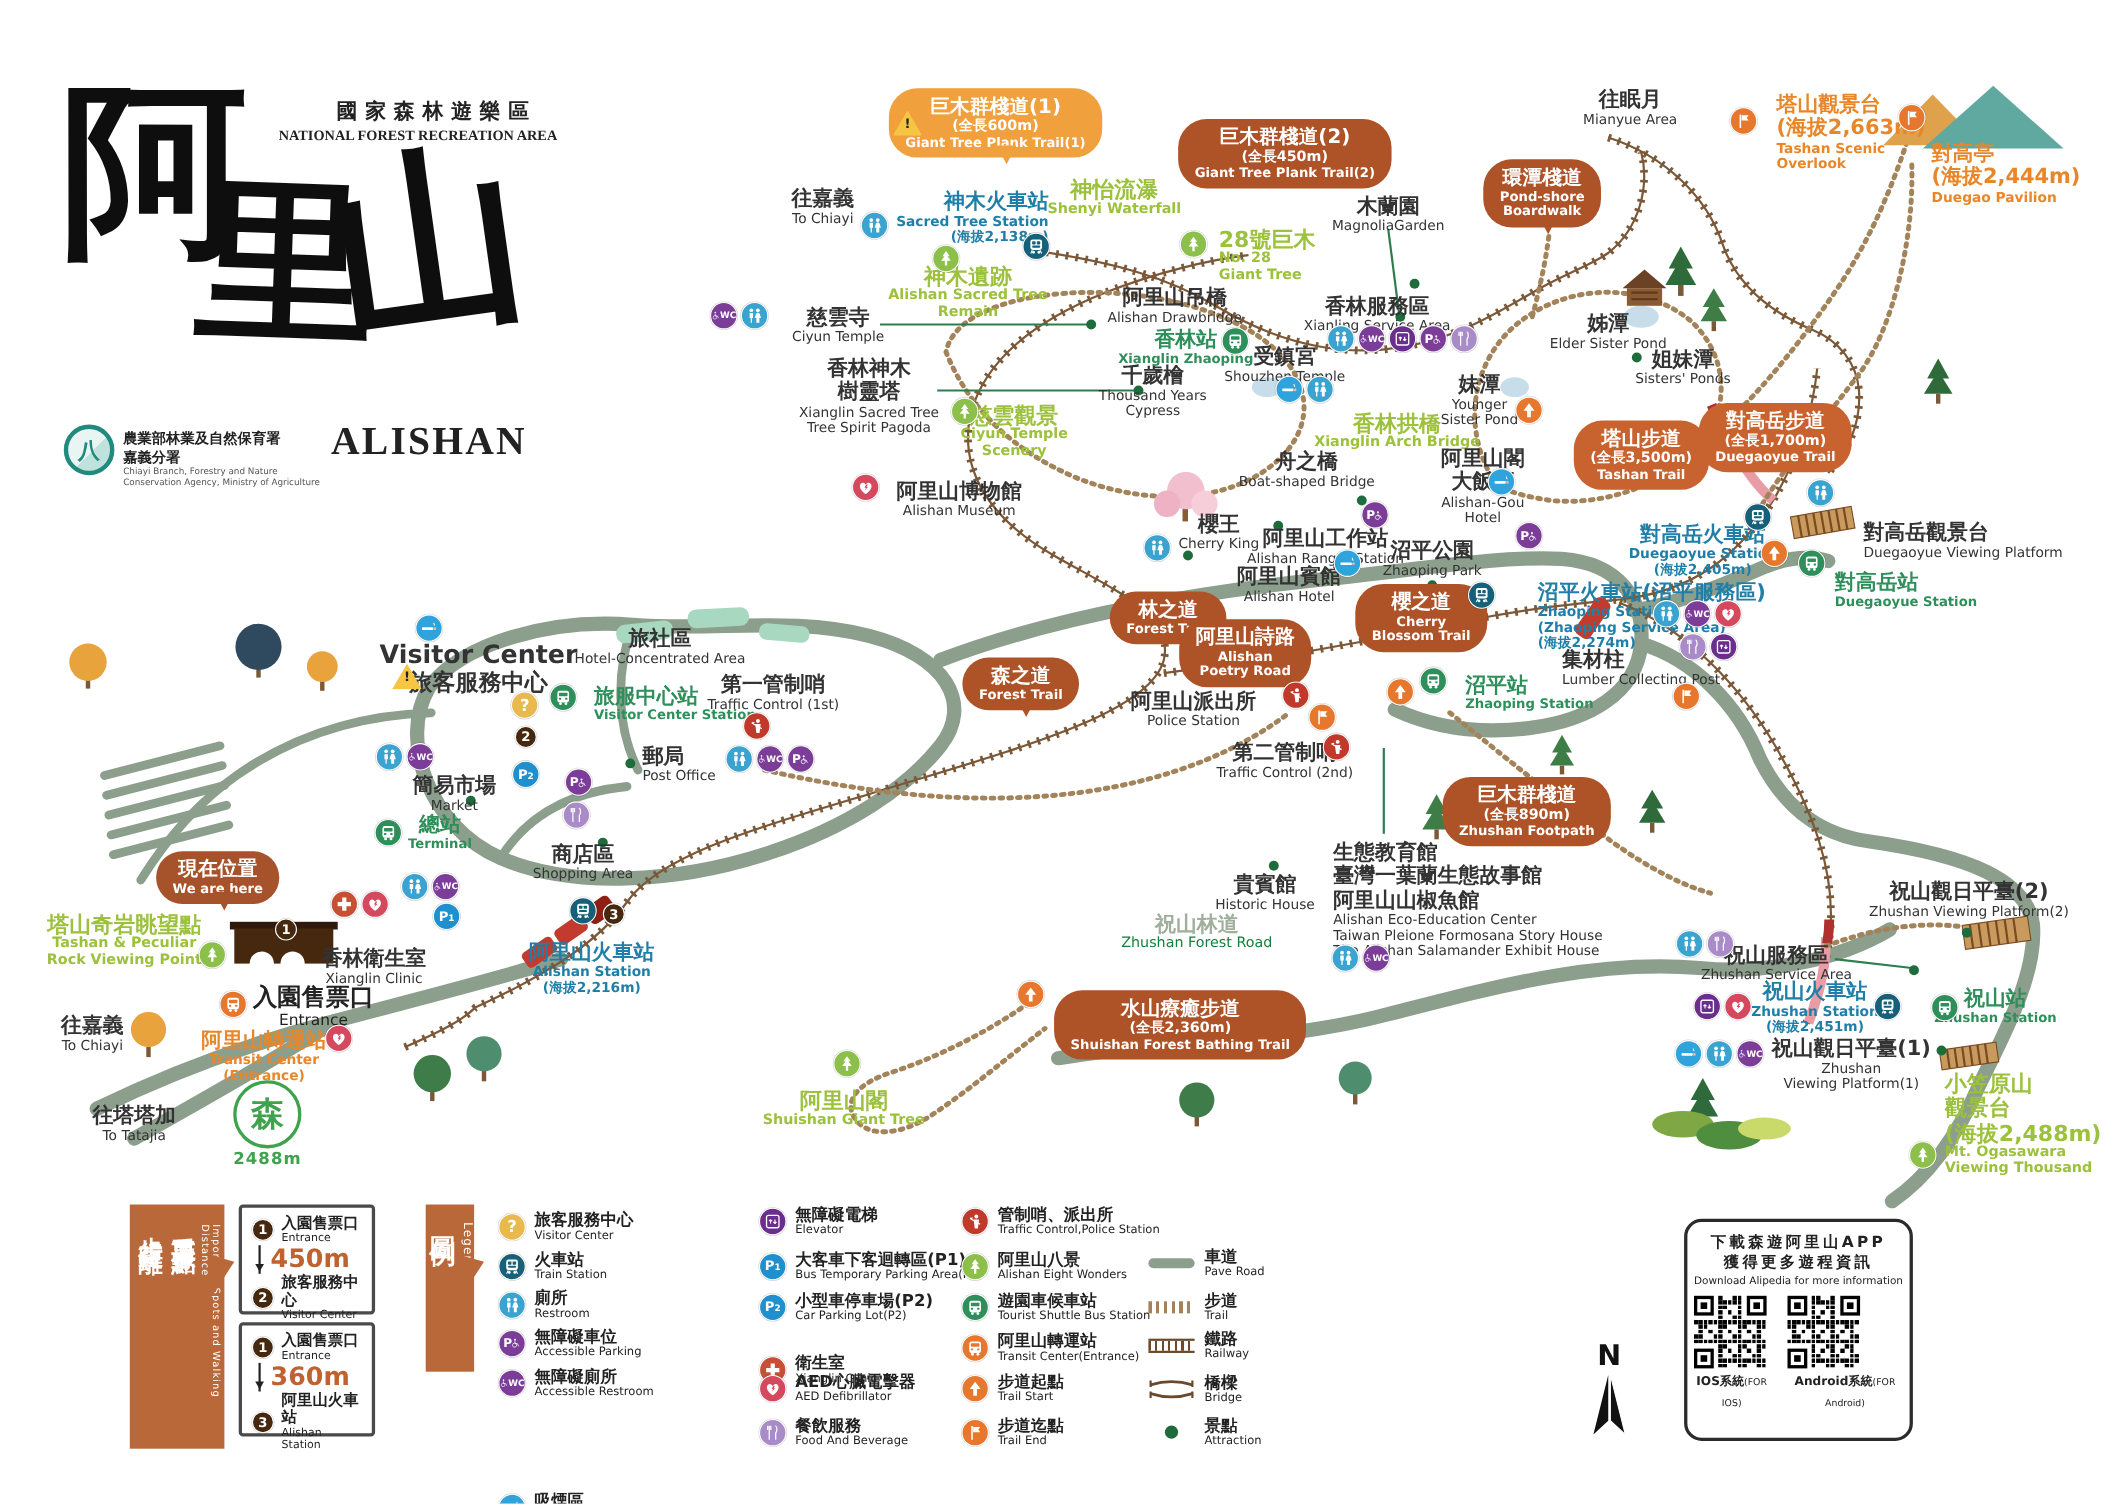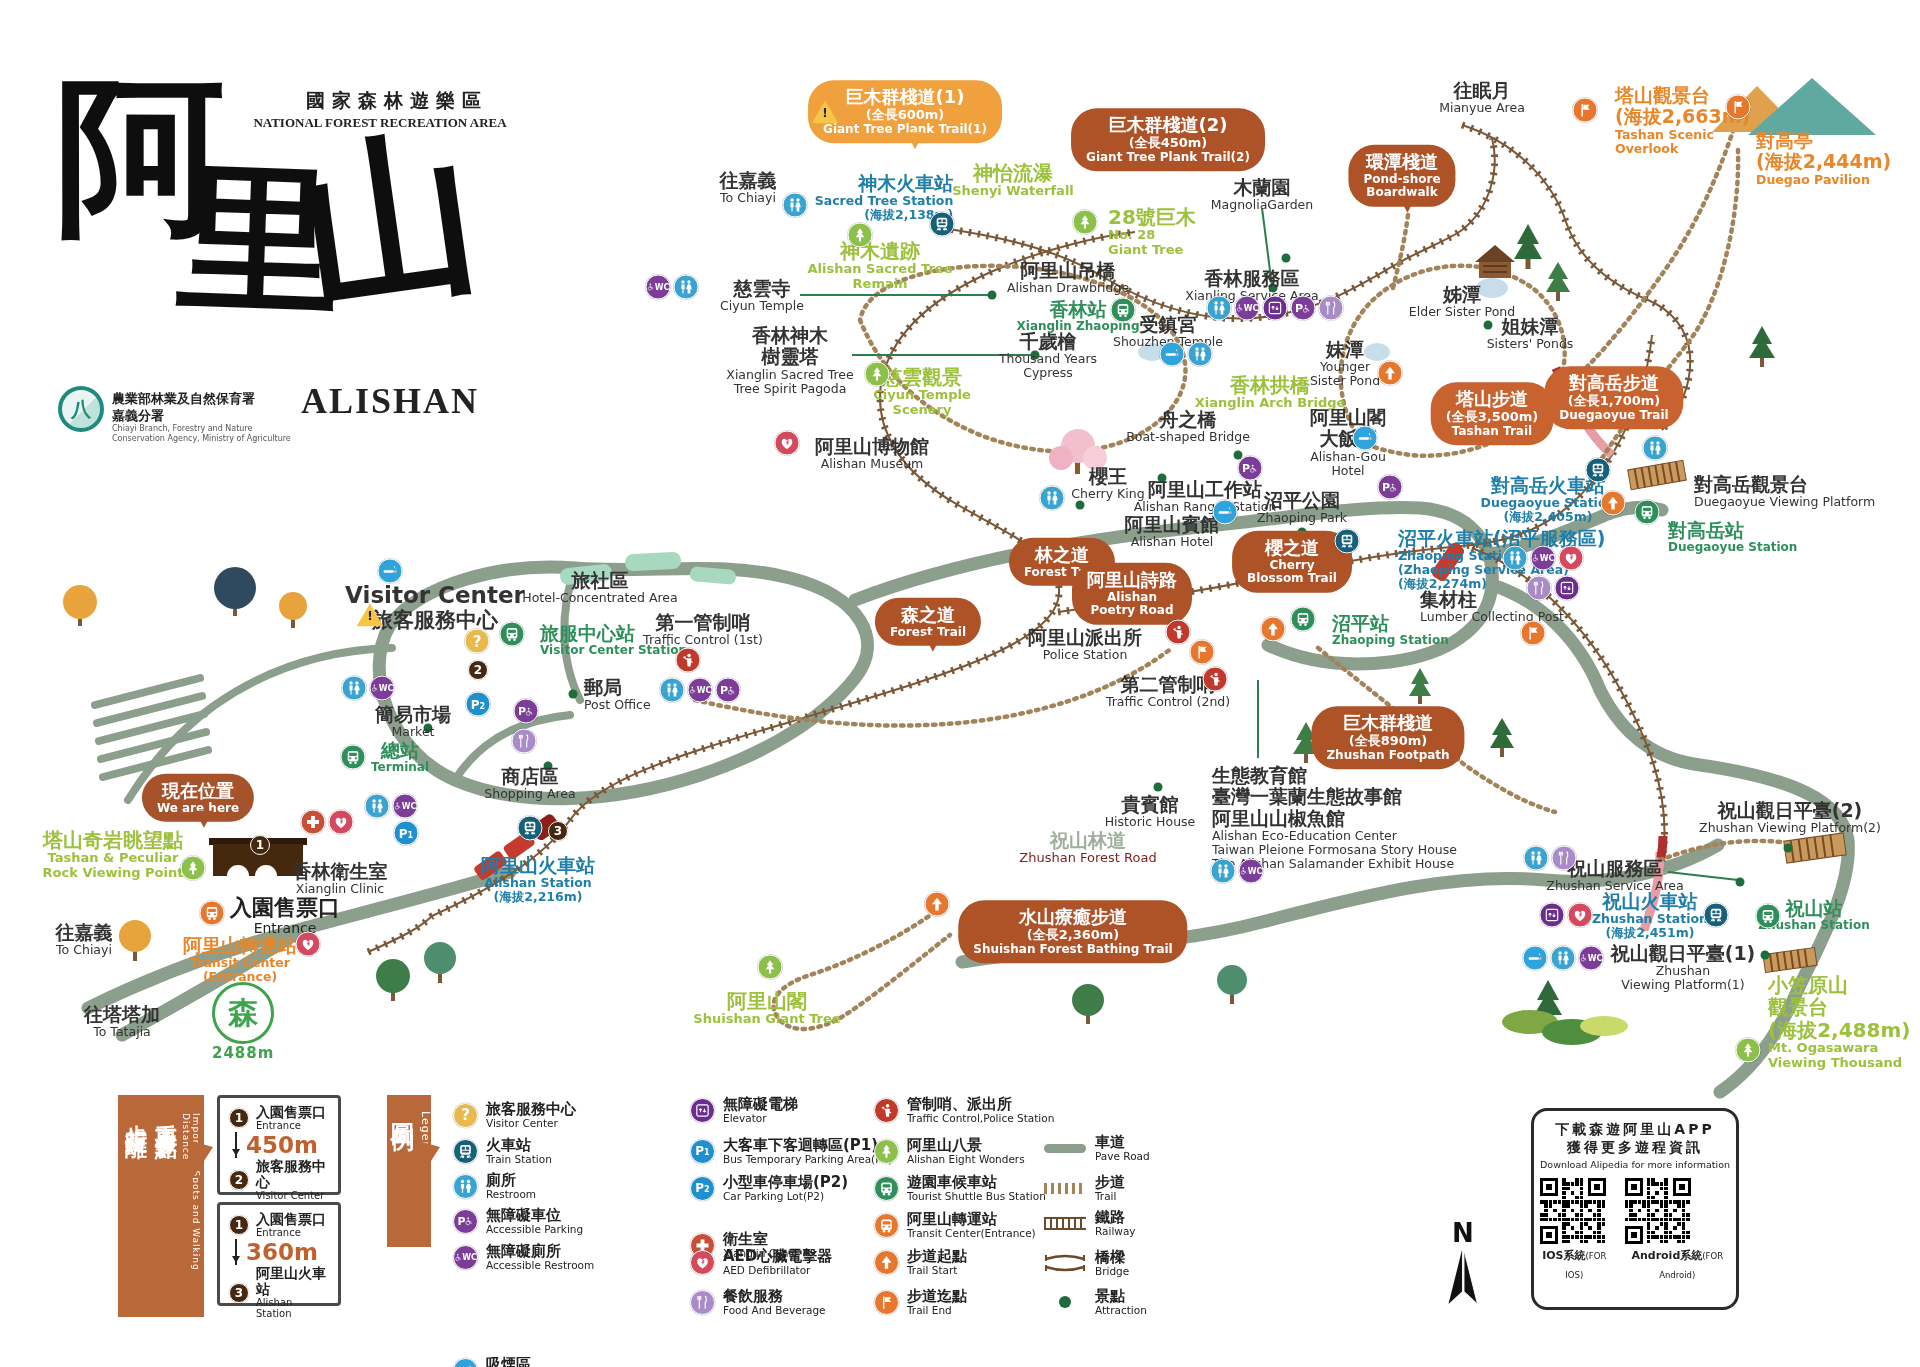--- a/index.html
+++ b/index.html
@@ -21,21 +21,21 @@
   .t-blackbig .en{font-size:14px;color:#222}
   .t-green .cn{font-size:20px;font-weight:700;color:#9CC13C}
   .t-green .en{font-size:13px;font-weight:700;color:#9CC13C}
   .t-teal .cn{font-size:19px;font-weight:700;color:#1F7FA8}
   .t-teal .en{font-size:12.5px;font-weight:700;color:#1F7FA8}
   .t-gstation .cn{font-size:19px;font-weight:700;color:#2E8F5B}
   .t-gstation .en{font-size:12px;font-weight:700;color:#2E8F5B}
   .t-orange .cn{font-size:19px;font-weight:700;color:#E8872A}
   .t-orange .en{font-size:12.5px;font-weight:700;color:#E8872A}
   .t-gray .cn{font-size:19px;font-weight:700;color:#9FAF9C}
-  .t-gray .en{font-size:13px;color:#7f1d1d}
+  .t-gray .en{font-size:13px;color:#15803d}
   .t-vc .en{font-size:23px;font-weight:700;color:#333}
   .t-vc .cn{font-size:21px;font-weight:700;color:#333}
   .bubble{background:var(--bg);color:#fff;padding:7px 15px;border-radius:26px;line-height:1.15}
   .bubble .cn{font-size:18px;font-weight:700}
   .bubble .sub{font-size:13px;font-weight:700}
   .bubble .en{font-size:12px;font-weight:700}
   .tail::after{content:"";position:absolute;left:55%;bottom:-15px;transform:translateX(-50%);border:9px solid transparent;border-top:17px solid var(--bg)}
   
   .bds{position:absolute;transform:translate(-50%,-50%);display:flex;gap:3px;z-index:4;align-items:center}
   .bd{--bg:#888;width:25px;height:25px;border-radius:50%;background:var(--bg);display:flex;align-items:center;justify-content:center;color:#fff;font-weight:700;border:1.5px solid #fff;box-shadow:0 0 0 .5px rgba(0,0,0,.18);flex:0 0 auto;box-sizing:border-box}

